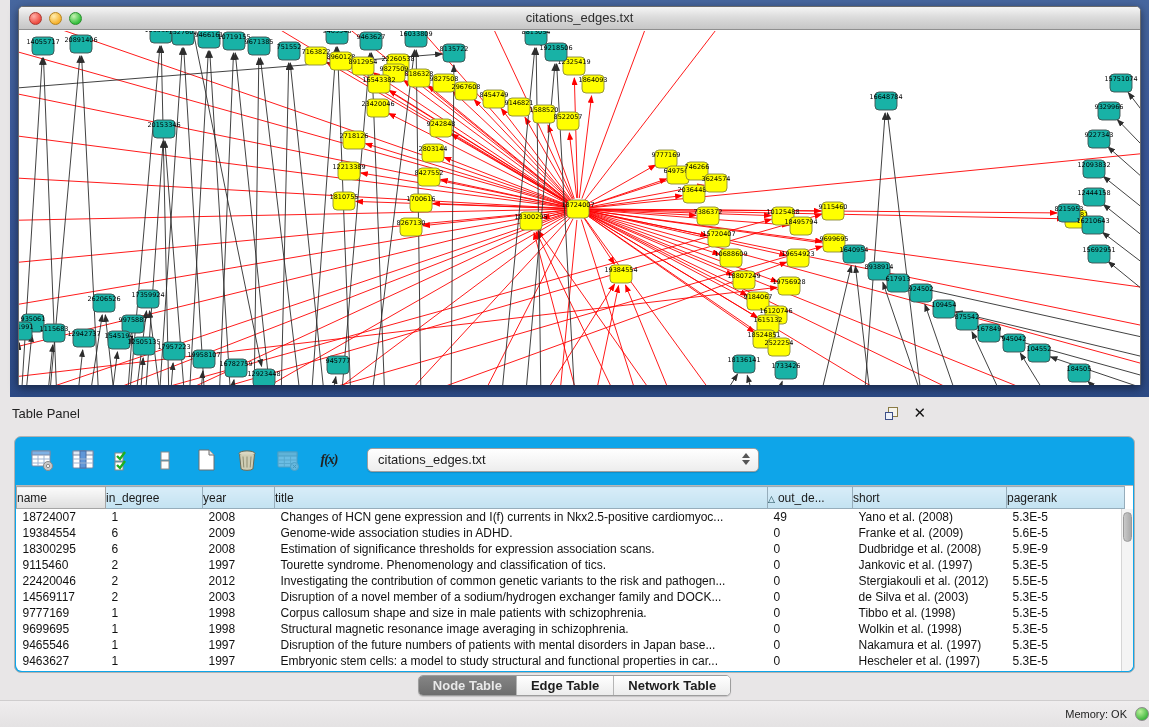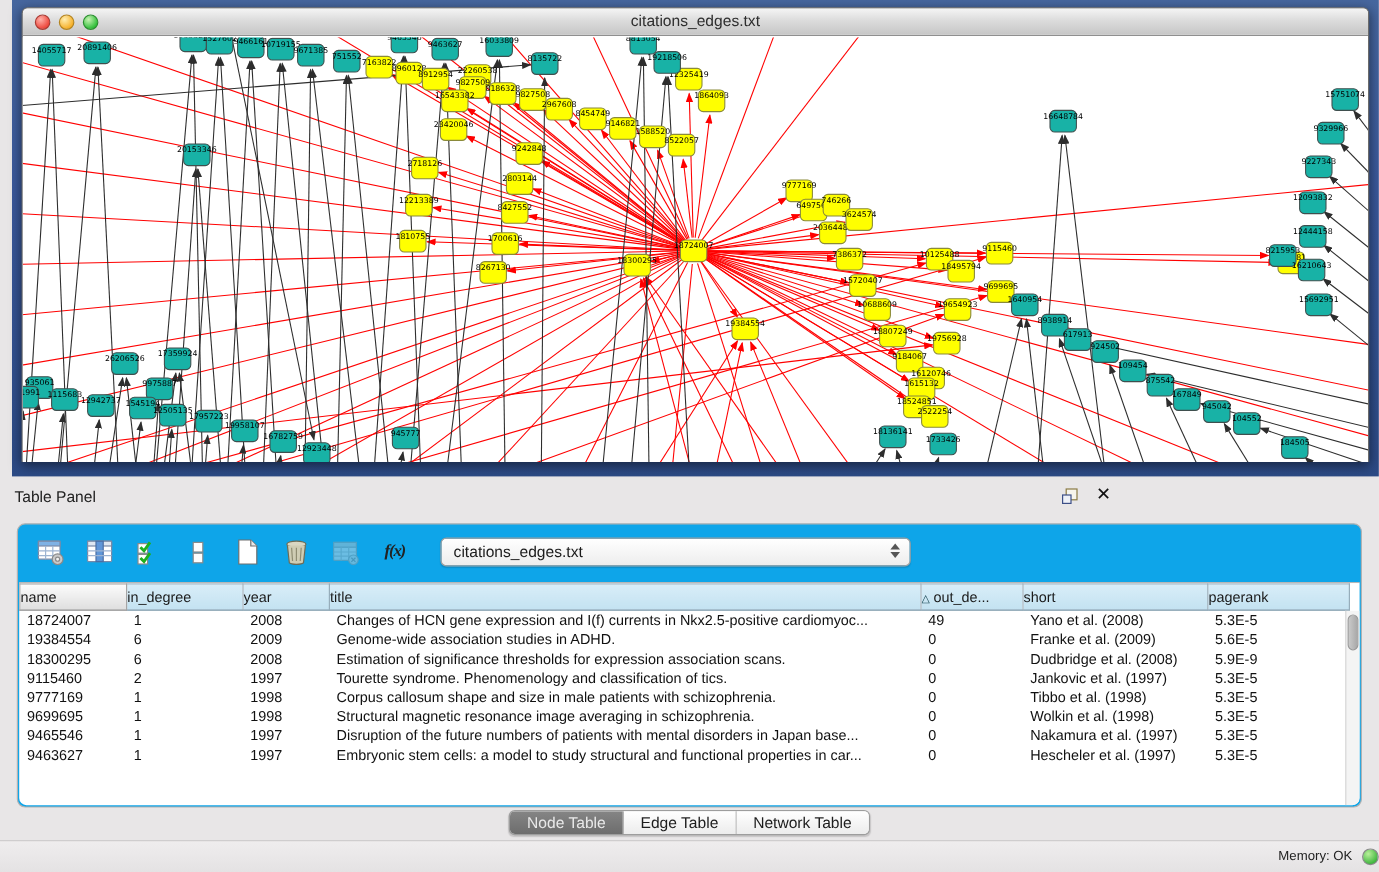--- a/index.html
+++ b/index.html
@@ -63,21 +63,21 @@
   .vscroll { position:absolute; right:0; top:23px; bottom:0; width:12px;
     background:#f4f4f4; border-left:1px solid #d6d6d6; }
   .vthumb { position:absolute; left:1px; top:3px; width:9px; height:30px;
     background:linear-gradient(90deg,#c9c9c9,#a9a9a9); border-radius:5px; border:1px solid #9a9a9a; }
 
   
   .tabs-row { position:absolute; left:0; top:675px; width:1149px; display:flex; justify-content:center; }
   .seg { display:flex; border:1px solid #9d9d9d; border-radius:5px; overflow:hidden;
     background:#fdfdfd; box-shadow:inset 0 1px 0 rgba(255,255,255,.8),0 1px 1px rgba(0,0,0,.15); }
   .seg button { font-family:inherit; font-size:13px; padding:2px 14px; height:19px; border:none;
-    background:linear-gradient(180deg,#ffffff,#ececec); color:#1d1d1d; border-right:1px solid #b5b5b5; }
+    background:linear-gradient(180deg,#ffffff,#ececec); color:#1d1d1d; border-right:1px solid #b5b5b5;font-weight:bold; }
   .seg button:last-child { border-right:none; }
   .seg button.active { background:linear-gradient(180deg,#858585,#6d6d6d); color:#e9e9e9; }
 
   
   .statusbar { position:absolute; left:0; top:700px; width:1149px; height:27px;
     border-top:1px solid #cfcdce; display:flex; align-items:center; justify-content:flex-end;
     gap:8px; background:linear-gradient(180deg,#efedee,#e4e2e3); }
   .mem-label { font-size:11px; color:#222; }
   .mem-dot { width:14px; height:14px; border-radius:50%; border:1px solid #8a8a8a;
     background:radial-gradient(circle at 35% 30%,#b9f09a,#3db53d 75%); }
@@ -792,20 +792,38 @@
           <tr>
             <td>9115460</td>
             <td>2</td>
             <td>1997</td>
             <td>Tourette syndrome. Phenomenology and classification of tics.</td>
             <td>0</td>
             <td>Jankovic et al. (1997)</td>
             <td>5.3E-5</td>
           </tr>
           <tr>
+            <td>22420046</td>
+            <td>2</td>
+            <td>2012</td>
+            <td>Investigating the contribution of common genetic variants to the risk and pathogen...</td>
+            <td>0</td>
+            <td>Stergiakouli et al. (2012)</td>
+            <td>5.5E-5</td>
+          </tr>
+          <tr>
+            <td>14569117</td>
+            <td>2</td>
+            <td>2003</td>
+            <td>Disruption of a novel member of a sodium/hydrogen exchanger family and DOCK...</td>
+            <td>0</td>
+            <td>de Silva et al. (2003)</td>
+            <td>5.3E-5</td>
+          </tr>
+          <tr>
             <td>9777169</td>
             <td>1</td>
             <td>1998</td>
             <td>Corpus callosum shape and size in male patients with schizophrenia.</td>
             <td>0</td>
             <td>Tibbo et al. (1998)</td>
             <td>5.3E-5</td>
           </tr>
           <tr>
             <td>9699695</td>

